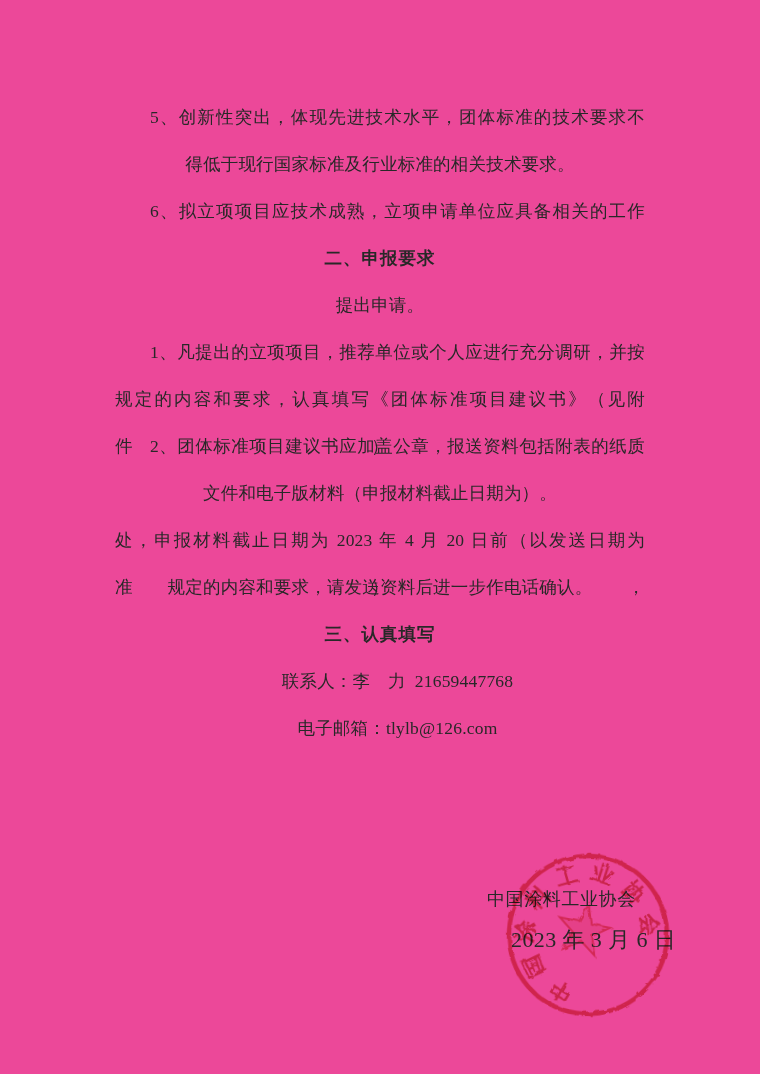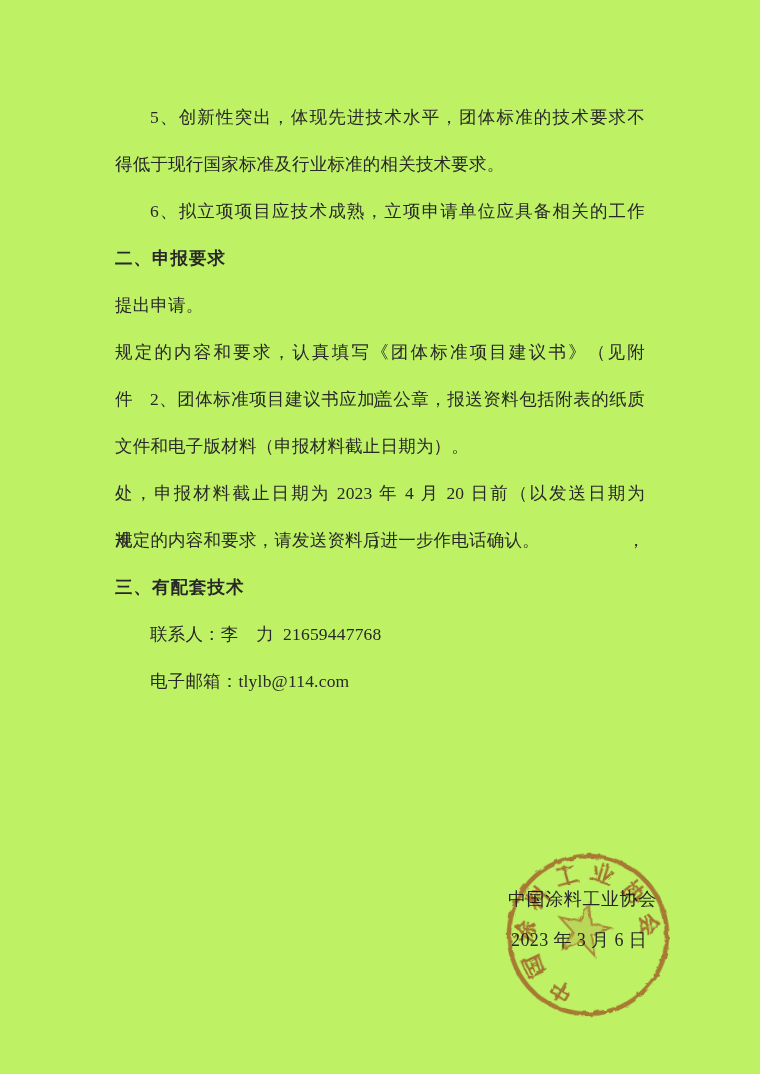--- a/index.html
+++ b/index.html
@@ -6,52 +6,53 @@
   body {
     width: 760px; height: 1074px;
     background: #ffffff;
     overflow: hidden;
     position: relative;
     font-family: "Liberation Serif", "DejaVu Serif", serif;
     color: #282828;
   }
   .page {
     position: absolute; inset: 0;
-    background: #bef264;
+    background: #ec4899;
   }
   
   .bodytext {
     position: absolute;
     left: 115px; top: 94px;
     width: 530px;
   }
   .ln {
     height: 47px;
     line-height: 47px;
     font-size: 17.5px;
     letter-spacing: 0.2px;
     white-space: pre;
+    text-align: center;
   }
   .ln.j {
     white-space: normal;
     text-align: justify;
     text-align-last: justify;
   }
   .ln.ind { text-indent: 2em; }
   .ln.hd { font-weight: bold; letter-spacing: 1px; }
 
   
   .sig-org {
-    position: absolute; left: 508px; top: 889px;
+    position: absolute; left: 487px; top: 889px;
     font-size: 18px; line-height: 20px; letter-spacing: 0.6px;
     white-space: pre;
   }
   .sig-date {
     position: absolute; left: 511px; top: 930px;
-    font-size: 18px; line-height: 20px; letter-spacing: 0.4px;
+    font-size: 22px; line-height: 20px; letter-spacing: 0.4px;
     white-space: pre;
   }
 
   
   .seal {
     position: absolute;
     left: 478px; top: 825px;
     width: 220px; height: 220px;
     mix-blend-mode: multiply;
     opacity: 0.92;
@@ -65,28 +66,29 @@
 <body>
 
 <div class="page">
 
   <div class="bodytext">
     <div class="ln ind j">5、创新性突出，体现先进技术水平，团体标准的技术要求不</div>
     <div class="ln">得低于现行国家标准及行业标准的相关技术要求。</div>
     <div class="ln ind j">6、拟立项项目应技术成熟，立项申请单位应具备相关的工作</div>
     <div class="ln hd">二、申报要求</div>
     <div class="ln">提出申请。</div>
+    <div class="ln ind j">1、凡提出的立项项目，推荐单位或个人应进行充分调研，并按</div>
     <div class="ln j">规定的内容和要求，认真填写《团体标准项目建议书》（见附件）。</div>
     <div class="ln ind j">2、团体标准项目建议书应加盖公章，报送资料包括附表的纸质</div>
     <div class="ln">文件和电子版材料（申报材料截止日期为）。</div>
     <div class="ln j">处，申报材料截止日期为 2023 年 4 月 20 日前（以发送日期为准），</div>
     <div class="ln">规定的内容和要求，请发送资料后进一步作电话确认。</div>
-    <div class="ln hd">三、有配套技术</div>
+    <div class="ln hd">三、认真填写</div>
     <div class="ln ind">联系人：李　力  21659447768</div>
-    <div class="ln ind">电子邮箱：tlylb@114.com</div>
+    <div class="ln ind">电子邮箱：tlylb@126.com</div>
   </div>
 
   <div class="sig-org">中国涂料工业协会</div>
   <div class="sig-date">2023 年 3 月 6 日</div>
 
   <svg class="seal" viewBox="-110 -110 220 220" aria-hidden="true">
     <defs>
       <filter id="rough" x="-20%" y="-20%" width="140%" height="140%">
         <feTurbulence type="fractalNoise" baseFrequency="0.12" numOctaves="3" seed="7" result="n"></feTurbulence>
         <feDisplacementMap in="SourceGraphic" in2="n" scale="4"></feDisplacementMap>

